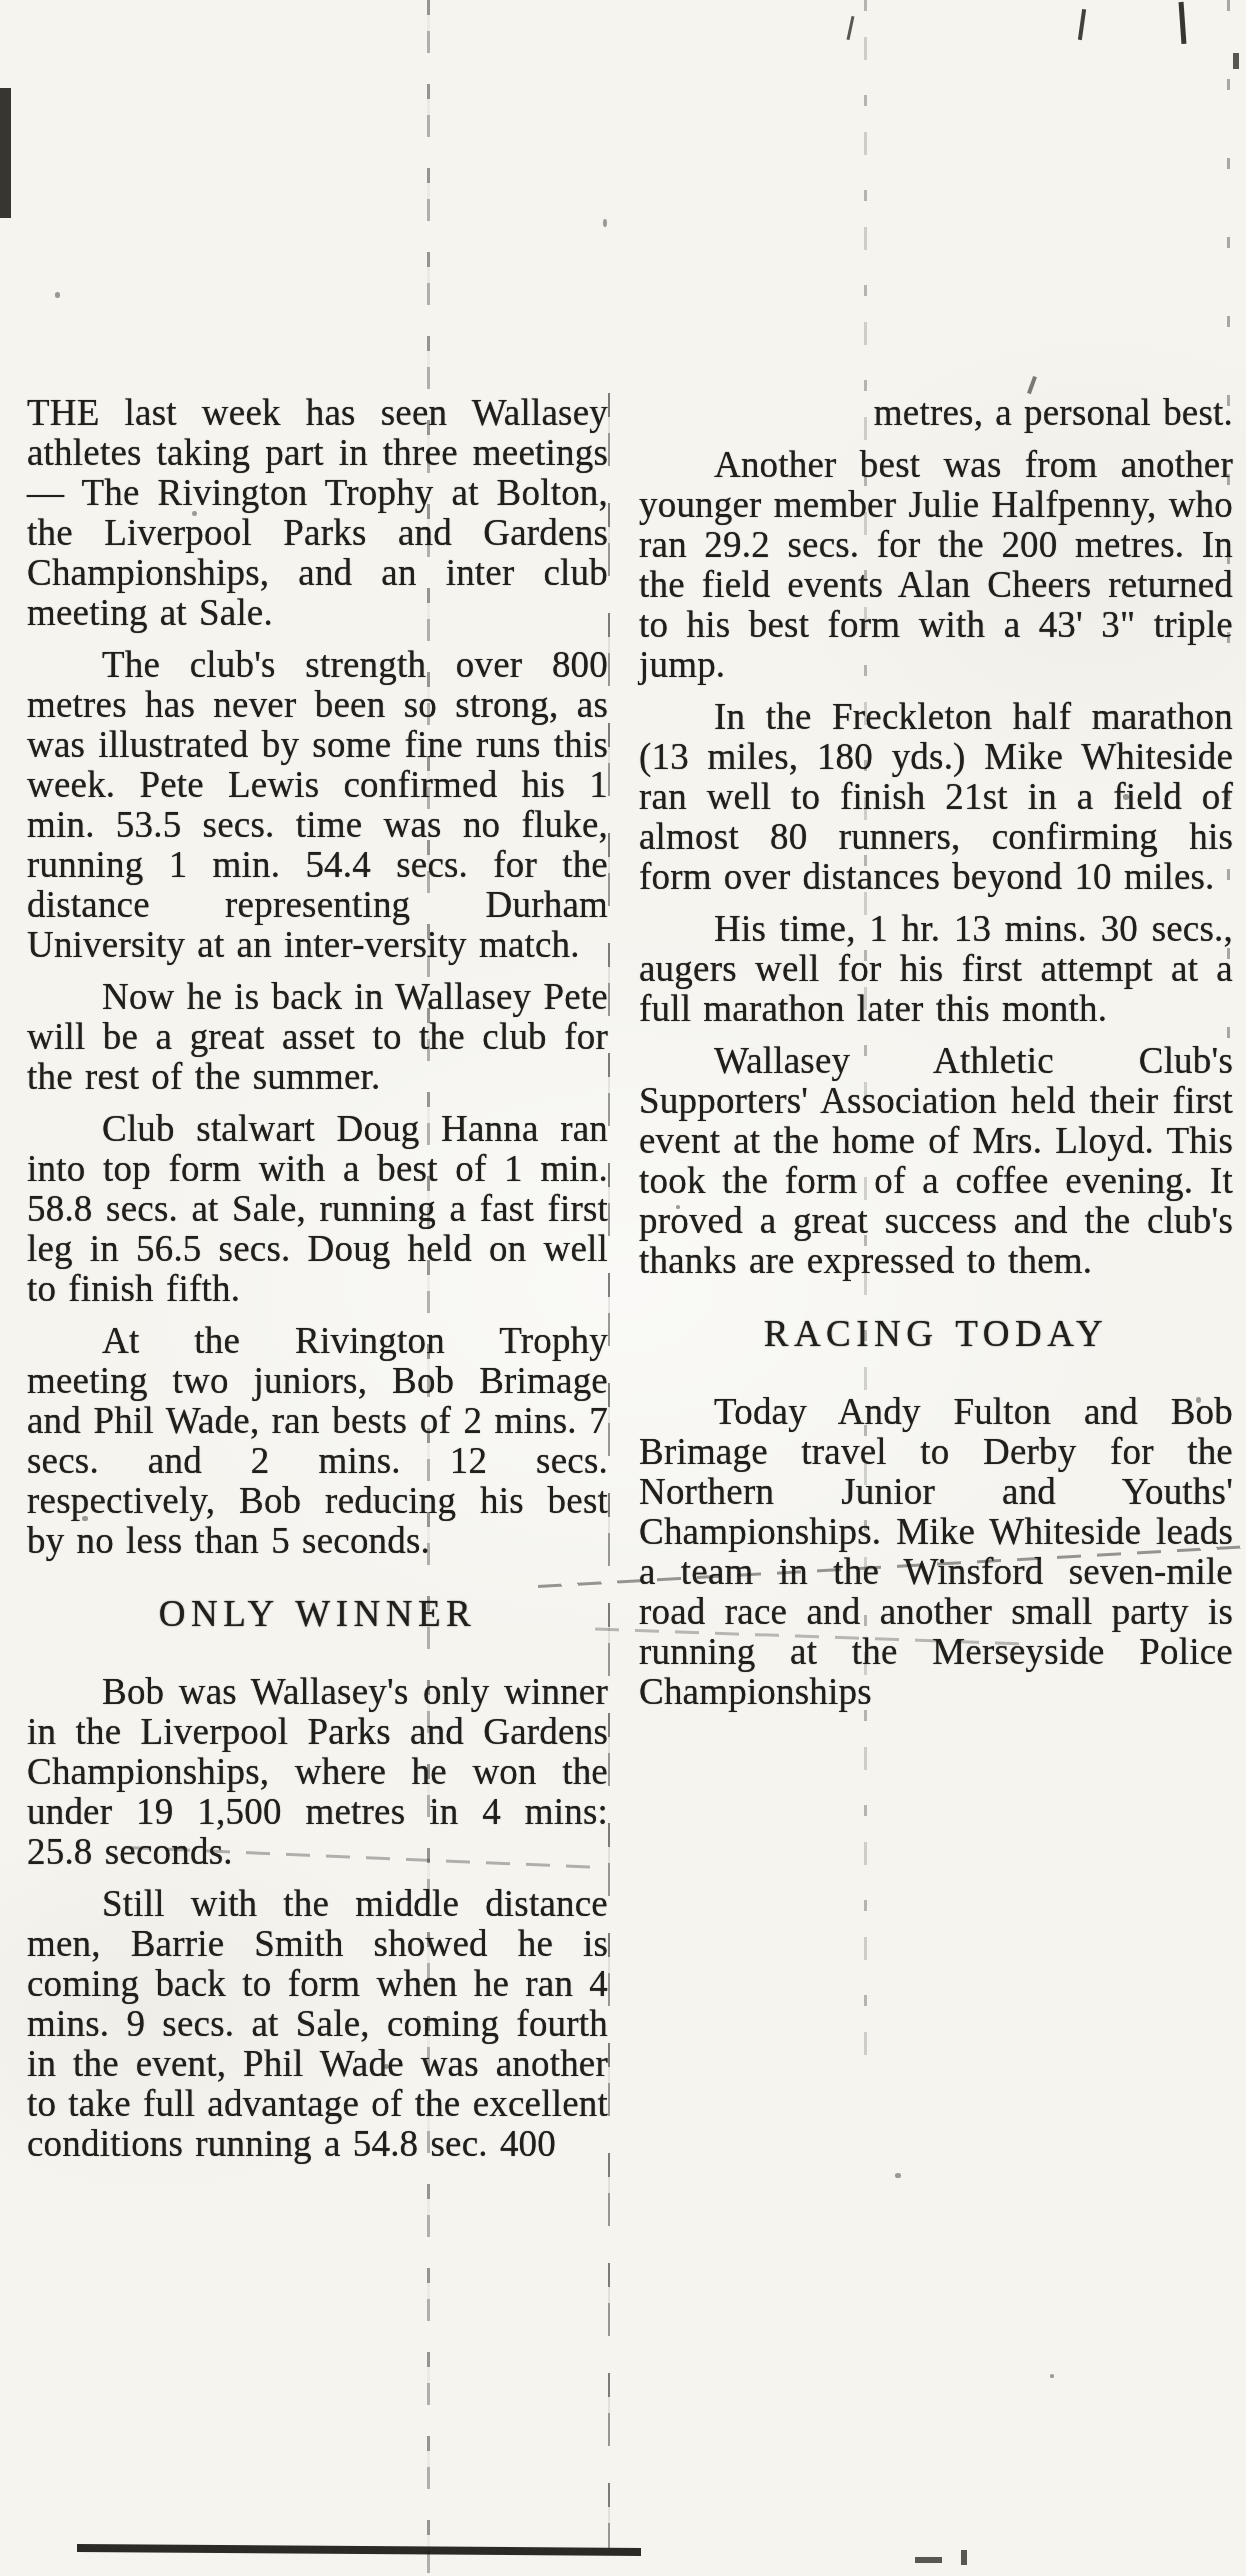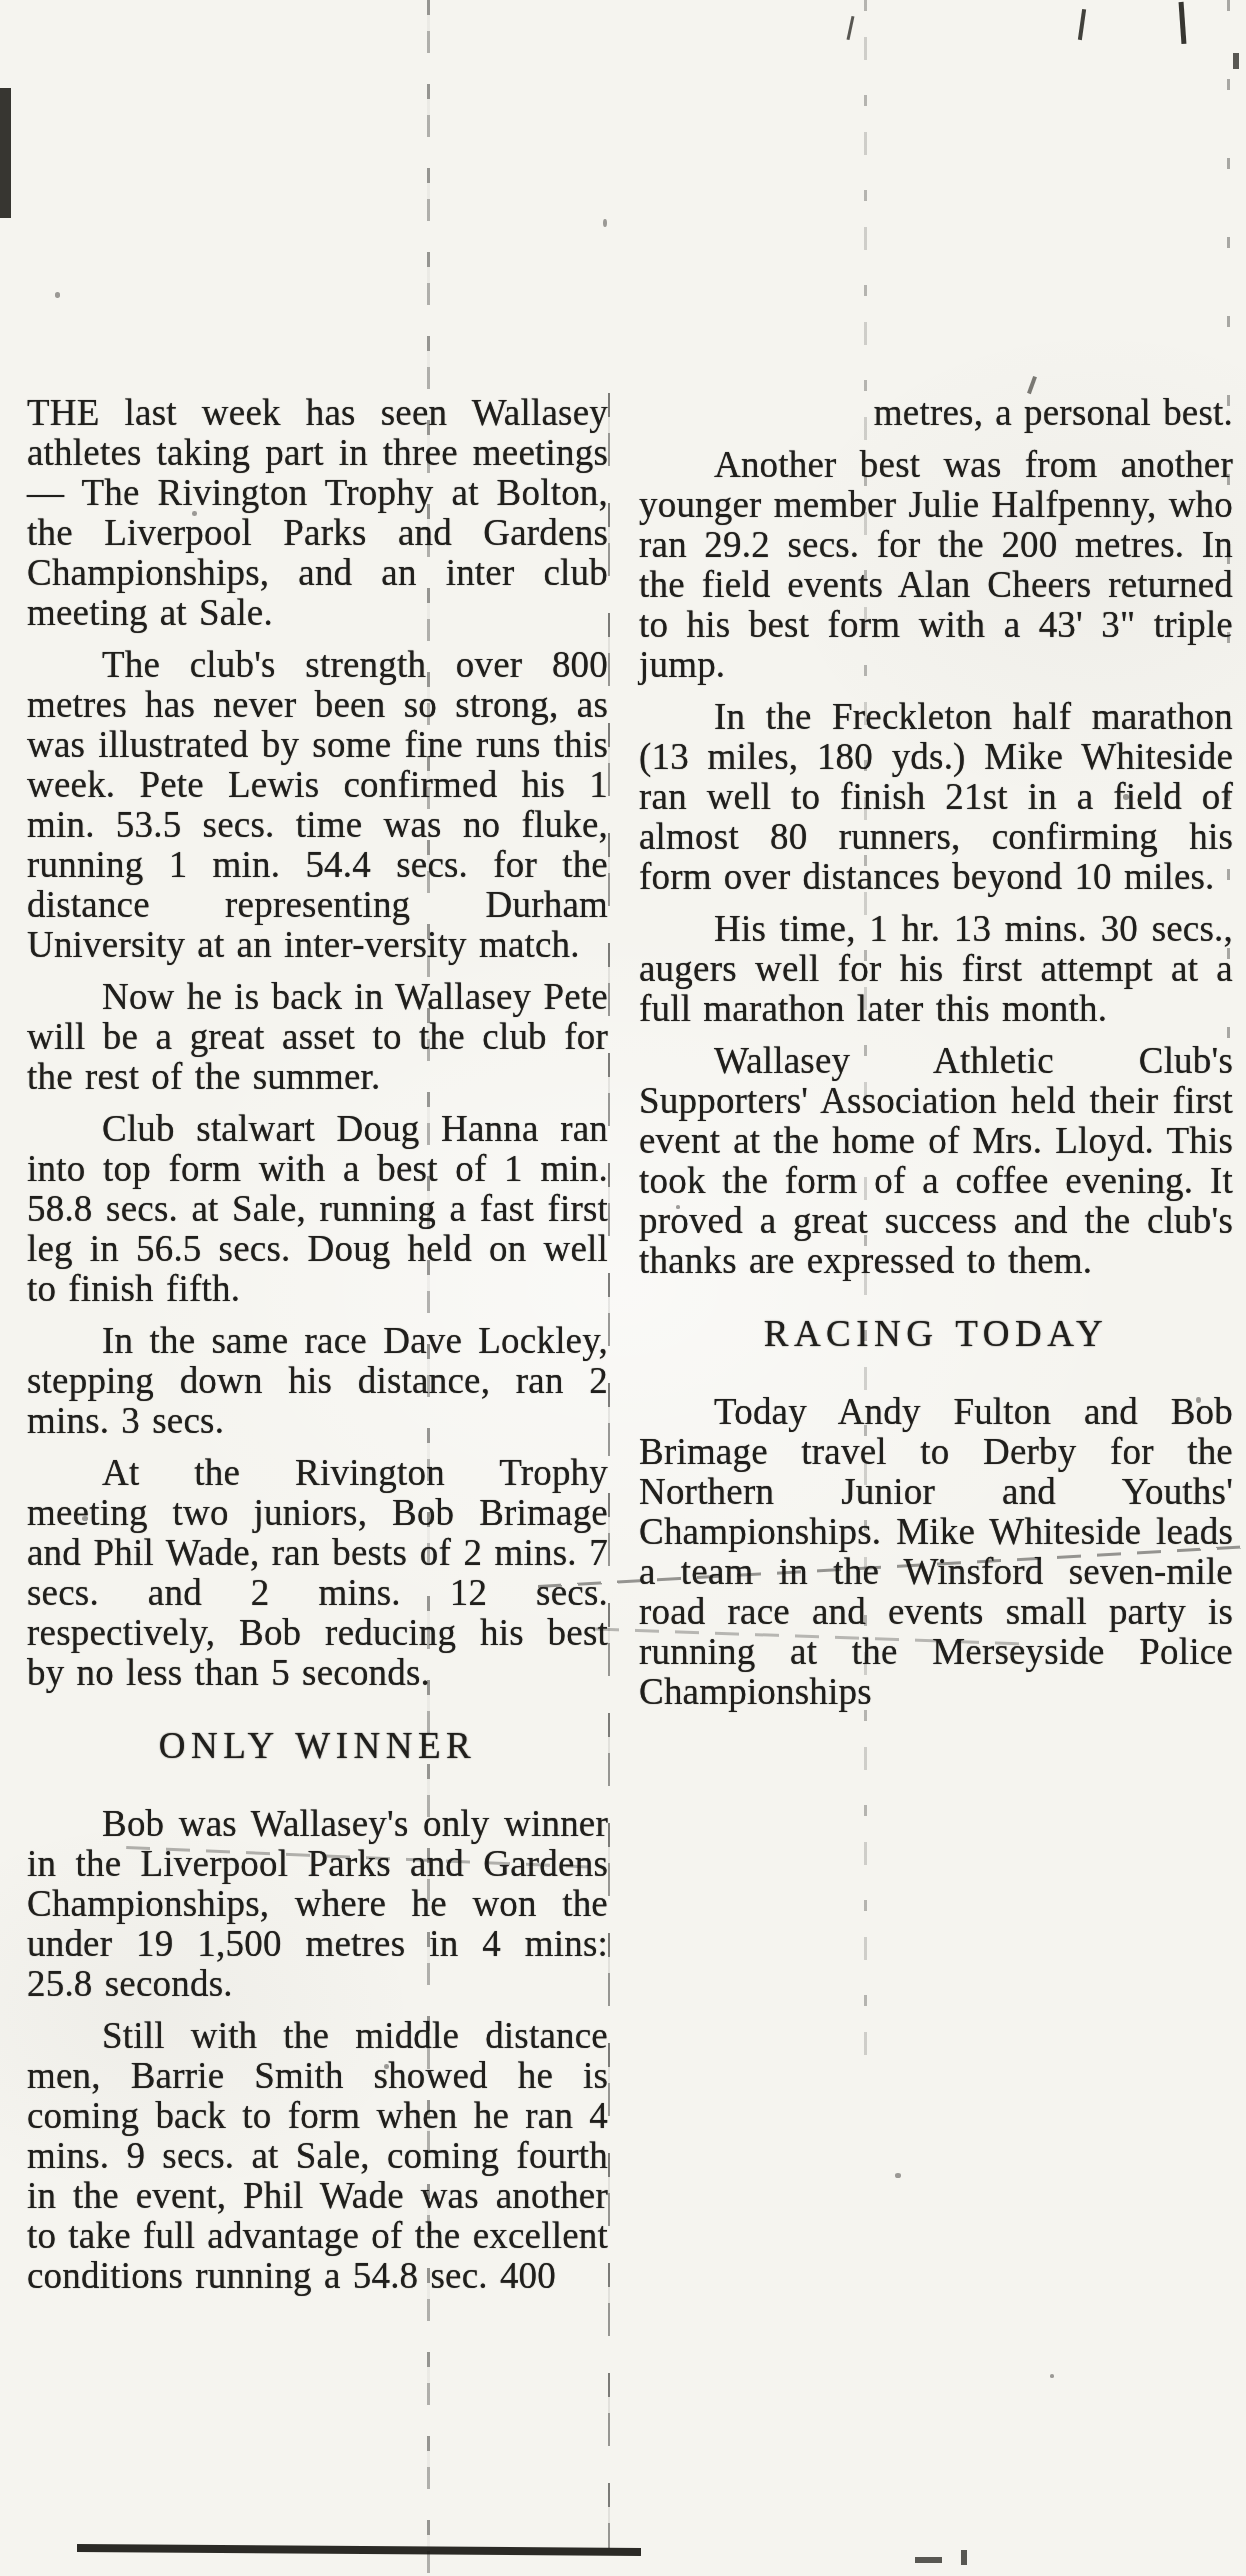--- a/index.html
+++ b/index.html
@@ -109,35 +109,34 @@
 <body>
 
 <div class="page">
 
 
   <div class="col col-1">
     <p class="no-indent">THE last week has seen Wallasey athletes taking part in three meetings — The Rivington Trophy at Bolton, the Liverpool Parks and Gardens Championships, and an inter club meeting at Sale.</p>
     <p>The club's strength over 800 metres has never been so strong, as was illustrated by some fine runs this week. Pete Lewis confirmed his 1 min. 53.5 secs. time was no fluke, running 1 min. 54.4 secs. for the distance representing Durham University at an inter-versity match.</p>
     <p>Now he is back in Wallasey Pete will be a great asset to the club for the rest of the summer.</p>
     <p>Club stalwart Doug Hanna ran into top form with a best of 1 min. 58.8 secs. at Sale, running a fast first leg in 56.5 secs. Doug held on well to finish fifth.</p>
-    <p>In the same race Dave Lockley, stepping down his distance, ran 2 mins. 3 secs.</p>
     <p>At the Rivington Trophy meeting two juniors, Bob Brimage and Phil Wade, ran bests of 2 mins. 7 secs. and 2 mins. 12 secs. respectively, Bob reducing his best by no less than 5 seconds.</p>
     <div class="subhead">ONLY WINNER</div>
     <p>Bob was Wallasey's only winner in the Liverpool Parks and Gardens Championships, where he won the under 19 1,500 metres in 4 mins: 25.8 seconds.</p>
     <p>Still with the middle distance men, Barrie Smith showed he is coming back to form when he ran 4 mins. 9 secs. at Sale, coming fourth in the event, Phil Wade was another to take full advantage of the excellent conditions running a 54.8 sec. 400</p>
   </div>
 
   <div class="col col-2">
     <p class="no-indent no-justify">metres, a personal best.</p>
     <p>Another best was from another younger member Julie Halfpenny, who ran 29.2 secs. for the 200 metres. In the field events Alan Cheers returned to his best form with a 43' 3" triple jump.</p>
     <p>In the Freckleton half marathon (13 miles, 180 yds.) Mike Whiteside ran well to finish 21st in a field of almost 80 runners, confirming his form over distances beyond 10 miles.</p>
     <p>His time, 1 hr. 13 mins. 30 secs., augers well for his first attempt at a full marathon later this month.</p>
     <p>Wallasey Athletic Club's Supporters' Association held their first event at the home of Mrs. Lloyd. This took the form of a coffee evening. It proved a great success and the club's thanks are expressed to them.</p>
     <div class="subhead">RACING TODAY</div>
-    <p style="margin-bottom:0">Today Andy Fulton and Bob Brimage travel to Derby for the Northern Junior and Youths' Championships. Mike Whiteside leads a team in the Winsford seven-mile road race and events small party is running at the Merseyside Police Championships</p>
+    <p style="margin-bottom:0">Today Andy Fulton and Bob Brimage travel to Derby for the Northern Junior and Youths' Championships. Mike Whiteside leads a team in the Winsford seven-mile road race and another small party is running at the Merseyside Police Championships</p>
   </div>
 
   <div class="artifact vline vfold-a"></div>
   <div class="artifact vdivider"></div>
   <div class="artifact vline vfold-b"></div>
   <div class="artifact vline vright"></div>
   <div class="artifact hcrease crease-1"></div>
   <div class="artifact hcrease crease-2"></div>
   <div class="artifact crease-3"></div>
   <div class="artifact hcrease crease-4"></div>

